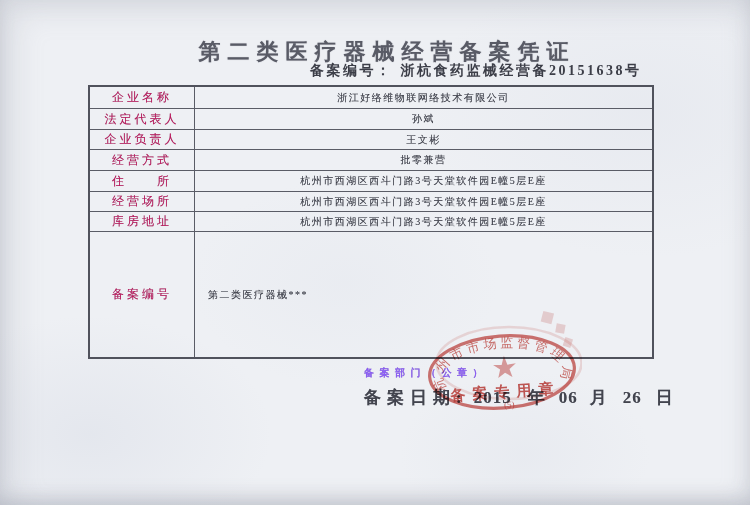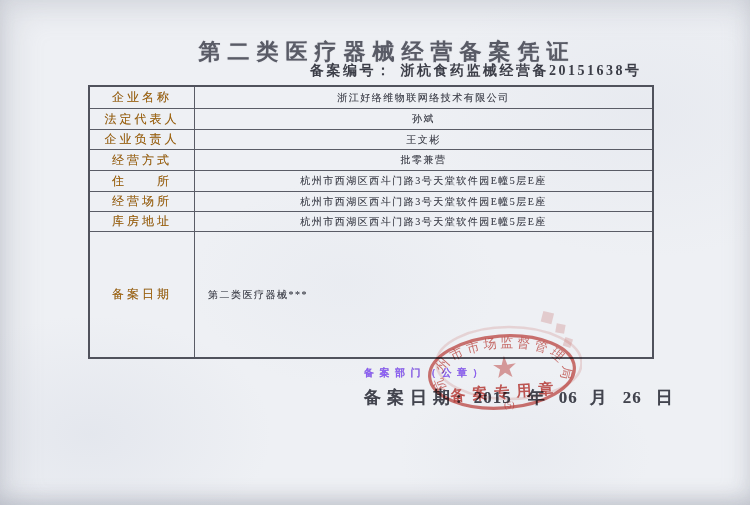--- a/index.html
+++ b/index.html
@@ -50,21 +50,21 @@
   .cell {
     display: flex; align-items: center; justify-content: center;
     border-bottom: 1px solid #5a5c66;
     box-sizing: border-box;
     white-space: nowrap;
     text-shadow: 0 0 .6px rgba(70,72,84,.45);
   }
   .cell.last { border-bottom: none; }
   .lab {
     border-right: 1px solid #5a5c66;
-    font-size: 12px; letter-spacing: 3px; color: #a16207;
+    font-size: 12px; letter-spacing: 3px; color: #be185d;
   }
   .val { font-size: 10px; letter-spacing: 1.5px; color: #3e404a; }
   .val.left { justify-content: flex-start; padding-left: 13px; }
 
   .footer-dept {
     position: absolute; top: 366px; left: 364px;
     font-size: 10px; font-weight: 700; letter-spacing: 5.5px;
     color: #8b5cf6; white-space: nowrap;
     text-shadow: 0 0 .6px rgba(70,72,84,.4);
   }
@@ -114,21 +114,21 @@
 
   <div class="cell lab">住　　所</div>
   <div class="cell val">杭州市西湖区西斗门路3号天堂软件园E幢5层E座</div>
 
   <div class="cell lab">经营场所</div>
   <div class="cell val">杭州市西湖区西斗门路3号天堂软件园E幢5层E座</div>
 
   <div class="cell lab">库房地址</div>
   <div class="cell val">杭州市西湖区西斗门路3号天堂软件园E幢5层E座</div>
 
-  <div class="cell lab last">备案日期</div>
+  <div class="cell lab last">备案编号</div>
   <div class="cell val last left">第二类医疗器械***</div>
 </div>
 
 <div class="footer-dept">备案部门（公章）</div>
 
 <div class="footer-date">
   <span class="lbl">备案日期:</span><span class="yr">2015</span><span class="u1">年</span><span class="mo">06</span><span class="u2">月</span><span class="dy">26</span><span class="u3">日</span>
 </div>
 
 <svg class="seal" viewBox="0 0 158 118" xmlns="http://www.w3.org/2000/svg">

